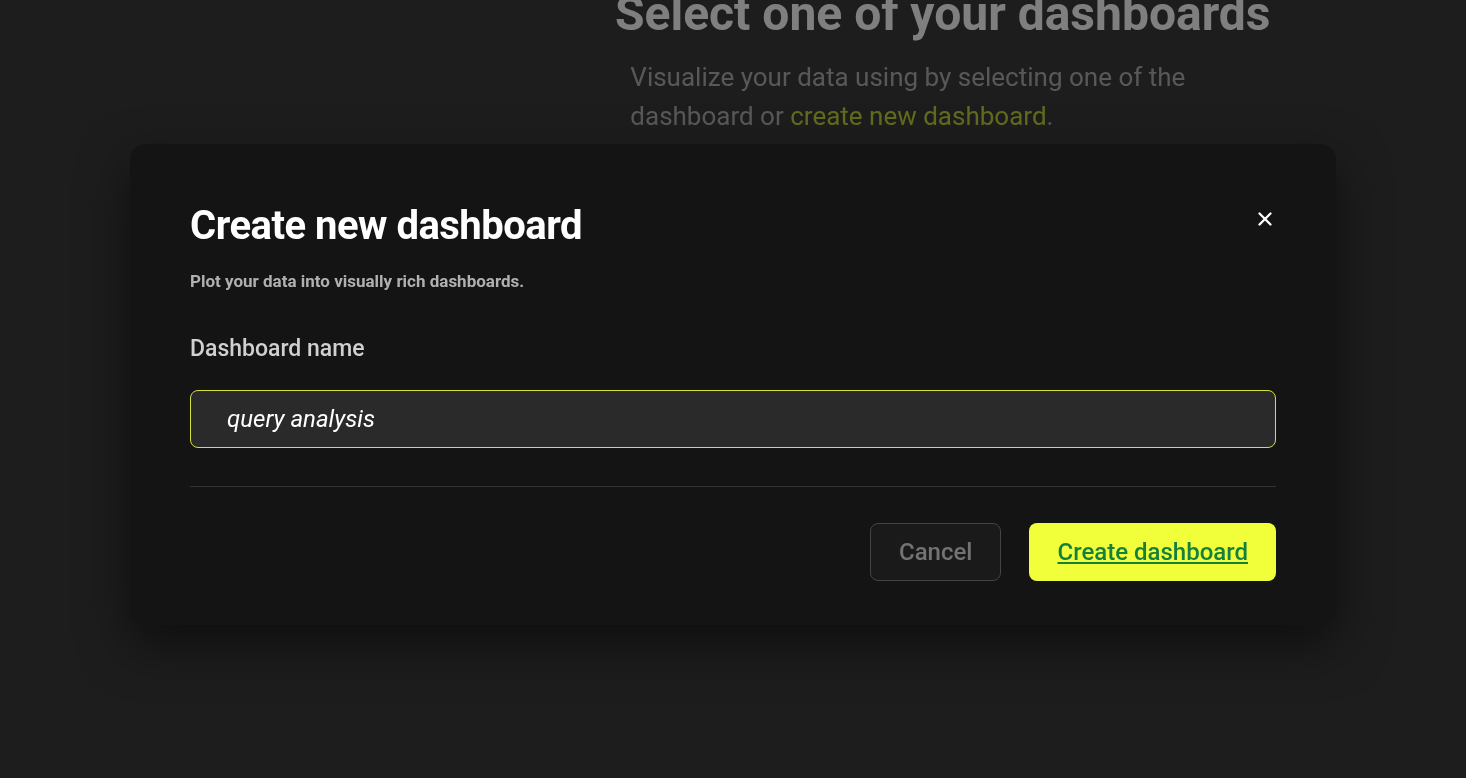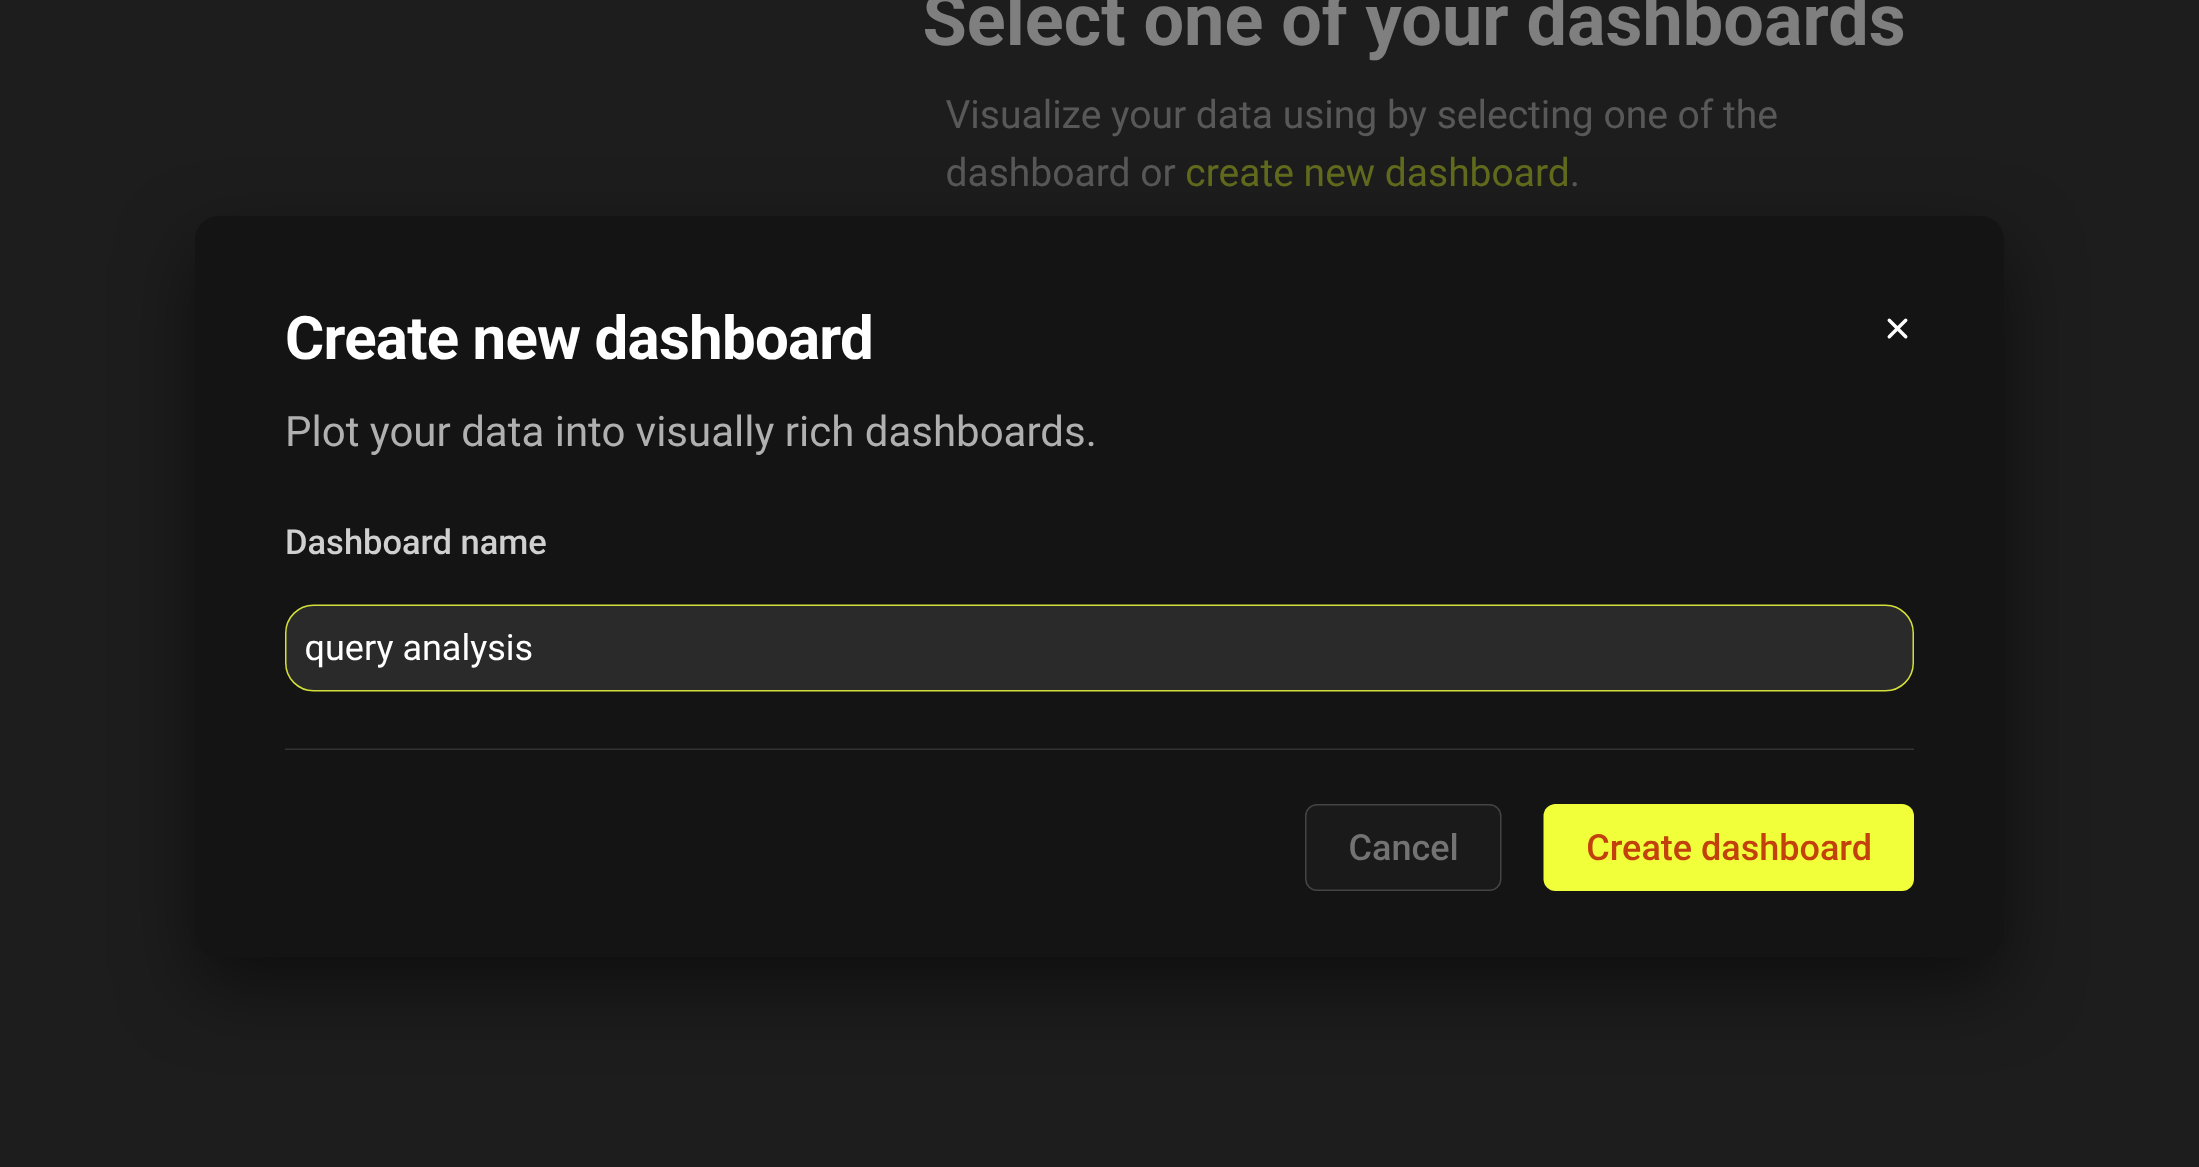--- a/index.html
+++ b/index.html
@@ -104,47 +104,48 @@
       margin-right: -4px;
     }
     
     .close-button svg {
       width: 22px;
       height: 22px;
     }
     
     .modal-subtitle {
       color: #b0b0b0;
-      font-size: 28px;
+      font-size: 17px;
       margin-top: 22px;
-      font-weight: 400;
+      font-weight: 700;
     }
     
     .form-group {
       margin-top: 44px;
     }
     
     .form-label {
       color: #d0d0d0;
       font-size: 23px;
       font-weight: 500;
       display: block;
       margin-bottom: 28px;
     }
     
     .form-input {
       width: 100%;
       background: #2a2a2a;
       border: 1px solid #d4e03a;
-      border-radius: 19px;
-      padding: 14px 12px;
+      border-radius: 8px;
+      padding: 14px 36px;
       color: #ffffff;
       font-size: 24px;
       font-family: inherit;
       outline: none;
+      font-style: italic;
     }
     
     .divider {
       border: none;
       border-top: 1px solid #333333;
       margin-top: 38px;
     }
     
     .modal-footer {
       display: flex;
@@ -164,22 +165,23 @@
     }
     
     .btn-secondary {
       background: #1a1a1a;
       color: #737373;
       border: 1px solid #444444;
     }
     
     .btn-primary {
       background: #f0ff3a;
-      color: #c2410c;
+      color: #15803d;
       font-weight: 500;
+      text-decoration: underline;
     }
   </style>
 </head>
 <body>
 
 <div class="background-content">
   <h1 class="bg-heading">Select one of your dashboards</h1>
   <p class="bg-subtext">
     <span>Visualize your data using by selecting one of the</span><br>
     <span>dashboard or </span><a class="bg-link">create new dashboard</a><span>.</span>

